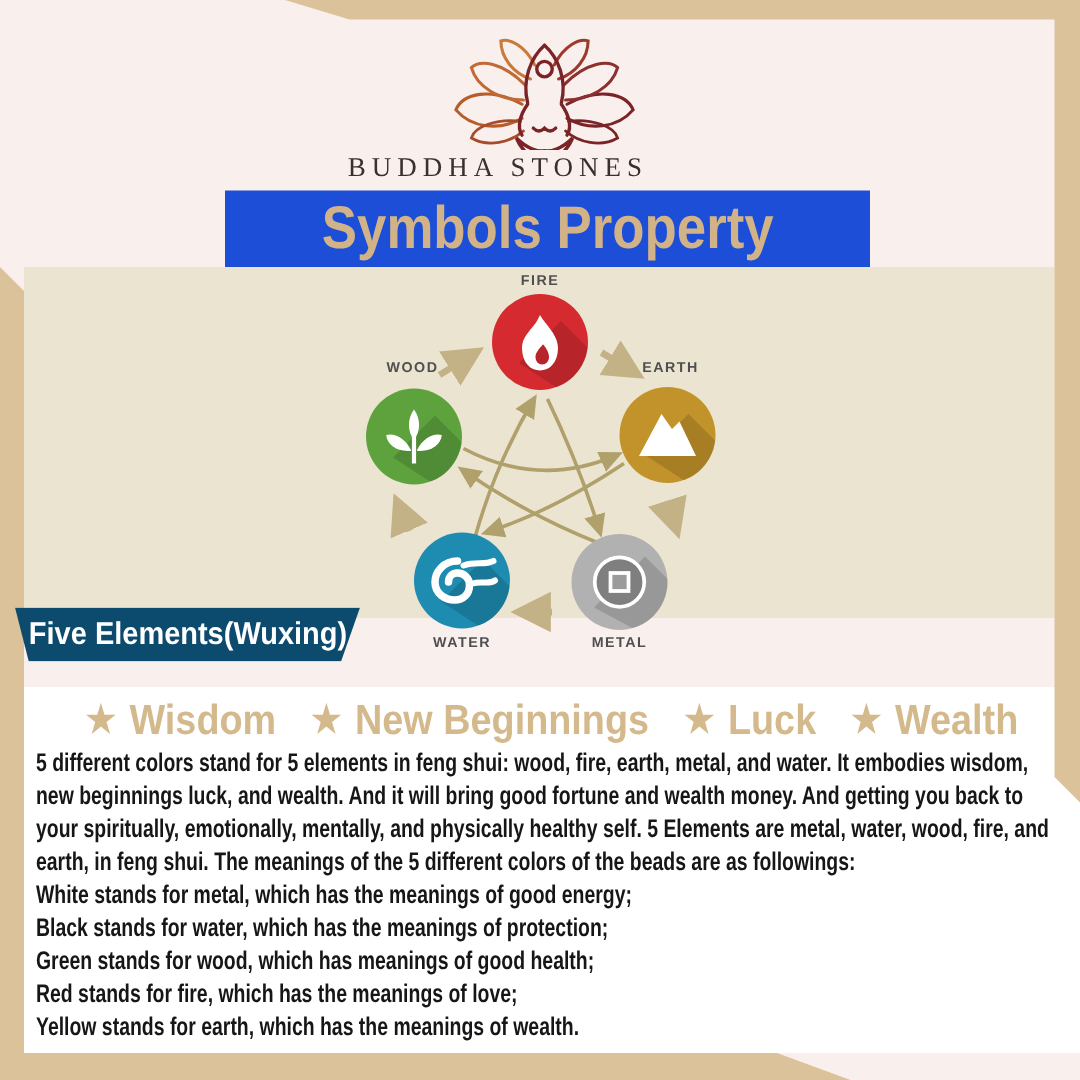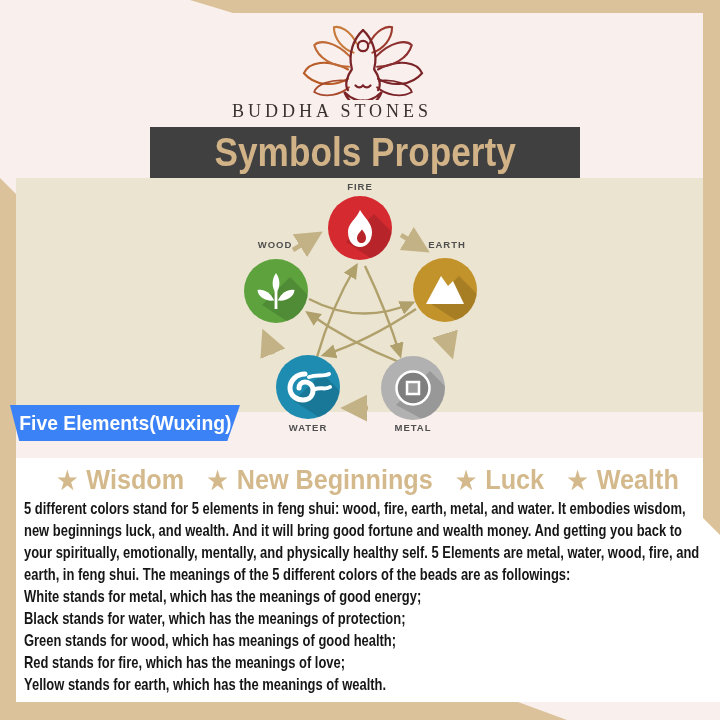--- a/index.html
+++ b/index.html
@@ -12,30 +12,30 @@
   .ribbon-bl{position:absolute;left:0;top:0;width:720px;height:720px;background:#dbc29a;z-index:6;
      clip-path:polygon(0 178px,16px 194px,16px 702px,518px 702px,567px 720px,0 720px);}
 
   
   .brand{position:absolute;left:0;top:0;width:720px;text-align:center;z-index:3;}
   .logo{position:absolute;left:288px;top:24px;width:150px;height:76px;}
   .brand-name{position:absolute;left:0;top:101px;width:664px;text-align:center;
      font-family:"Liberation Serif",serif;font-size:18px;letter-spacing:4px;color:#38312e;}
 
   
-  .title-band{position:absolute;left:150px;top:127px;width:430px;height:51px;background:#404040;z-index:3;
+  .title-band{position:absolute;left:150px;top:127px;width:430px;height:51px;background:#1d4ed8;z-index:3;
      display:flex;align-items:center;justify-content:center;}
   .title-band h1{margin:0;font-size:40px;font-weight:bold;color:#d2b388;transform:scaleX(.88);white-space:nowrap;}
 
   
   .diagram-panel{position:absolute;left:16px;top:178px;width:687px;height:234px;background:#ebe4d0;z-index:2;}
   .diagram-panel svg{display:block;}
 
   
-  .caption-banner{position:absolute;left:10px;top:405px;width:230px;height:36px;background:#3b82f6;z-index:7;
+  .caption-banner{position:absolute;left:10px;top:405px;width:230px;height:36px;background:#0c4a6e;z-index:7;
      clip-path:polygon(0 0,100% 0,94.5% 100%,4% 100%);display:flex;align-items:center;justify-content:center;}
   .caption-banner span{color:#fff;font-weight:bold;font-size:21px;white-space:nowrap;transform:scaleX(.92);}
 
   
   .text-panel{position:absolute;left:16px;top:458px;width:704px;height:244px;background:#ffffff;z-index:3;}
   .benefits{position:absolute;left:0;top:6px;width:704px;display:flex;justify-content:center;align-items:center;
      transform:scaleX(.9);color:#d4b98c;font-weight:bold;font-size:28px;white-space:nowrap;}
   .benefit{display:flex;align-items:center;margin:0 13px;}
   .benefit .star{font-size:25px;margin-right:10px;}
   .body-copy{position:absolute;left:8px;top:40px;width:896px;transform:scaleX(.762);transform-origin:0 0;

